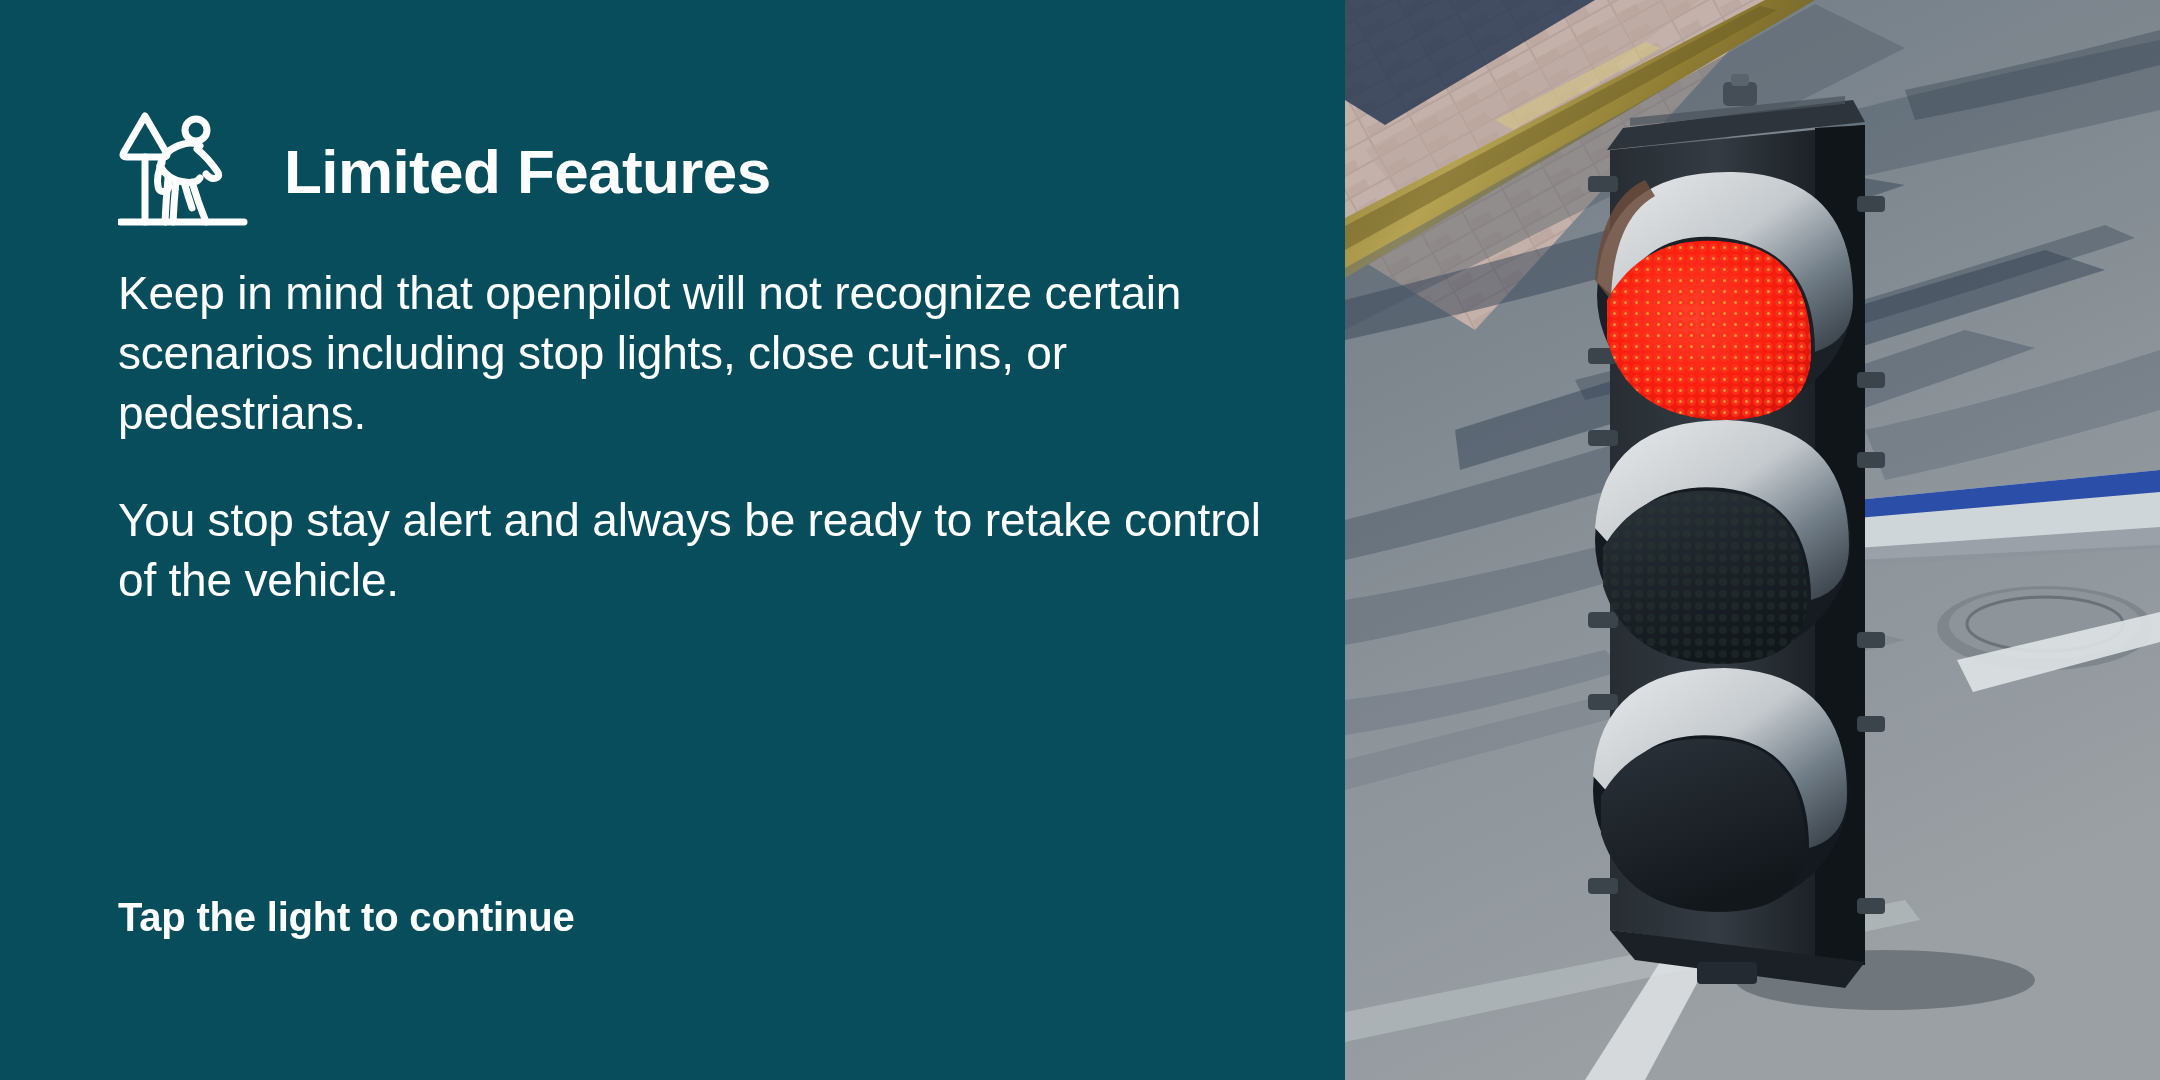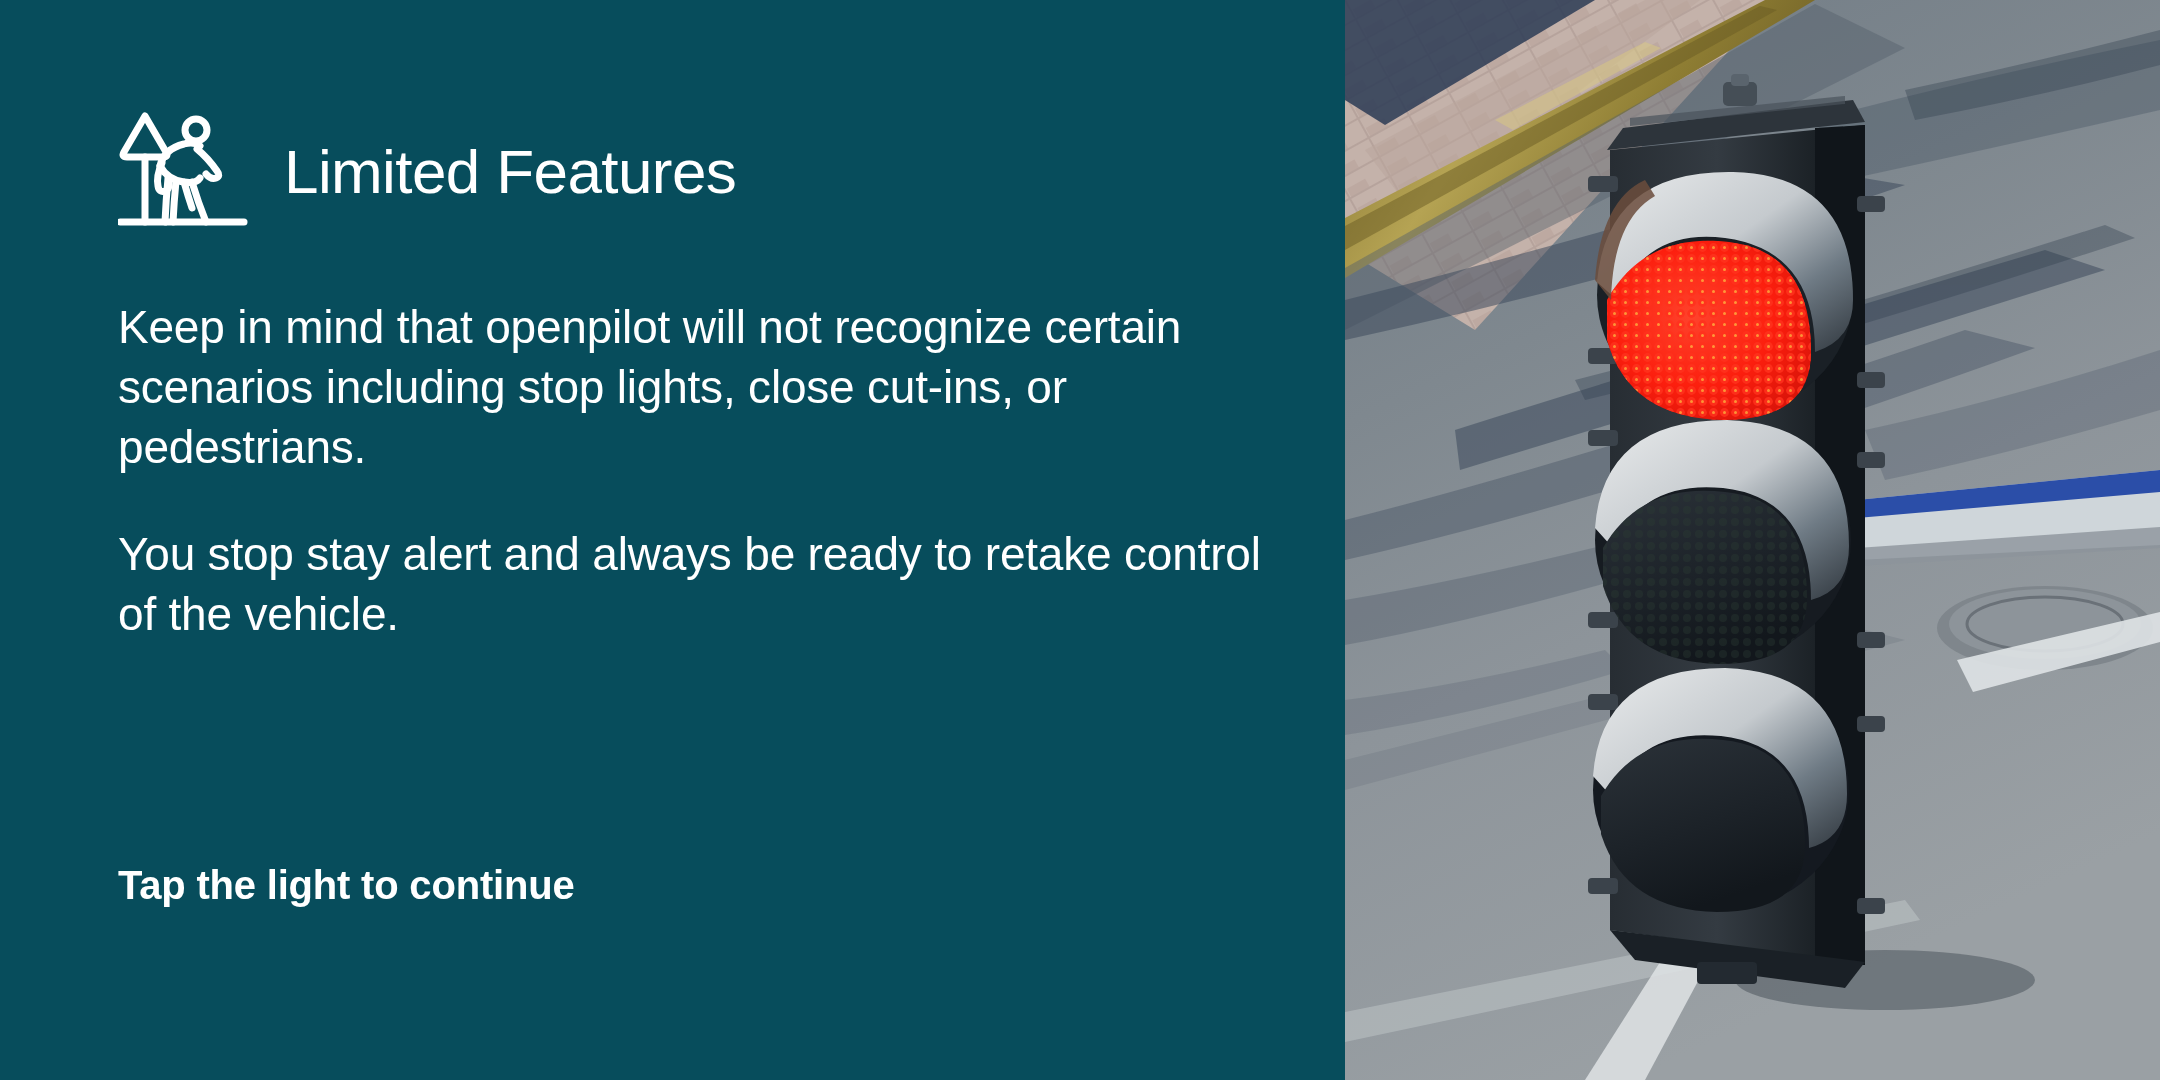--- a/index.html
+++ b/index.html
@@ -35,43 +35,43 @@
   }
 
   .pedestrian-icon {
     width:132px; height:128px;
     flex:0 0 132px;
     display:block;
   }
 
   .panel-title {
     font-size:62px;
-    font-weight:400;
+    font-weight:700;
     color:#ffffff;
     letter-spacing:-0.6px;
     line-height:1;
     white-space:nowrap;
   }
 
-  .body-block { margin-top:66px; }
+  .body-block { margin-top:32px; }
 
   .body-para {
     font-size:46px;
     line-height:1.30;
     color:#ffffff;
     font-weight:400;
     max-width:1160px;
     letter-spacing:-0.2px;
   }
   .body-para + .body-para { margin-top:48px; }
 
   .cta {
     position:absolute;
     left:118px;
-    top:863px;
+    top:895px;
     font-size:40px;
     font-weight:700;
     color:#ffffff;
     letter-spacing:-0.2px;
     cursor:pointer;
   }
 
   
   .photo {
     position:relative;

